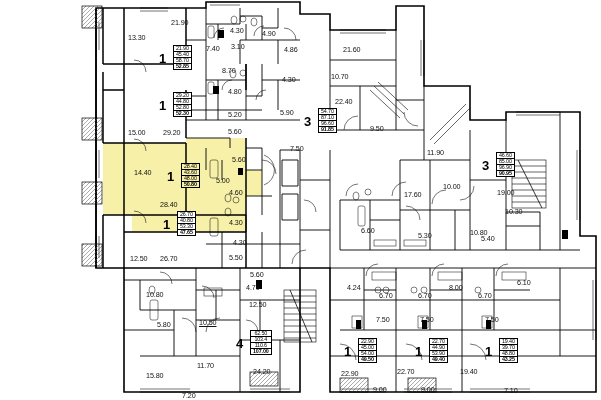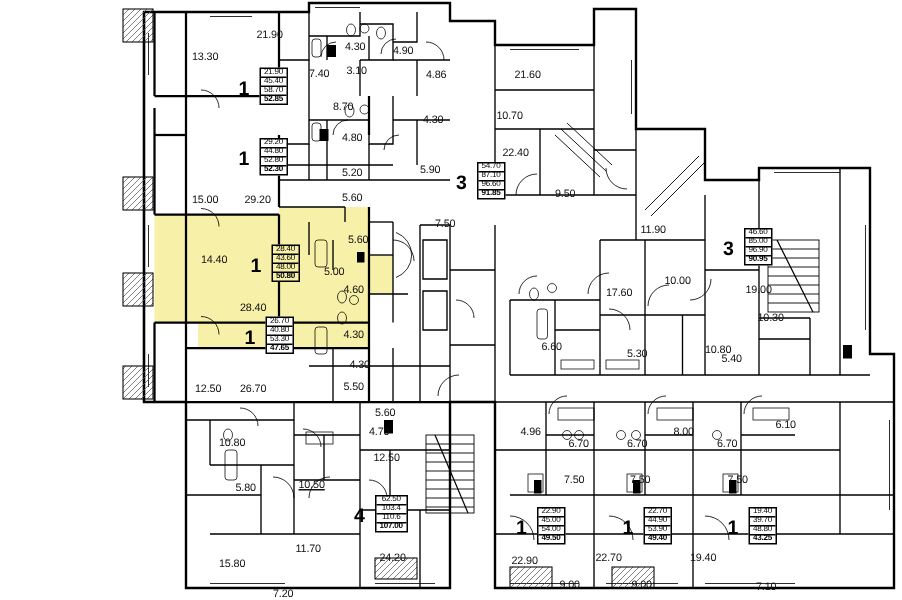--- a/index.html
+++ b/index.html
@@ -330,21 +330,21 @@
       <div class="dim" style="left: 146px; top: 290px;">10.80</div>
       <div class="dim" style="left: 204px; top: 283px; margin-left: 42px;">4.70</div>
       <div class="dim" style="left: 250px; top: 270px;">5.60</div>
       <div class="dim" style="left: 249px; top: 300px;">12.50</div>
       <div class="dim" style="left: 157px; top: 320px;">5.80</div>
       <div class="dim" style="left: 199px; top: 318px; text-decoration: underline;">10.50</div>
       <div class="dim" style="left: 197px; top: 361px;">11.70</div>
       <div class="dim" style="left: 146px; top: 371px;">15.80</div>
       <div class="dim" style="left: 182px; top: 391px;">7.20</div>
       <div class="dim" style="left: 253px; top: 367px;">24.20</div>
-      <div class="dim" style="left: 347px; top: 283px;">4.96</div>
+      <div class="dim" style="left: 347px; top: 283px;">4.24</div>
       <div class="dim" style="left: 379px; top: 291px;">6.70</div>
       <div class="dim" style="left: 418px; top: 291px;">6.70</div>
       <div class="dim" style="left: 449px; top: 283px;">8.00</div>
       <div class="dim" style="left: 478px; top: 291px;">6.70</div>
       <div class="dim" style="left: 517px; top: 278px;">6.10</div>
       <div class="dim" style="left: 376px; top: 315px;">7.50</div>
       <div class="dim" style="left: 420px; top: 315px;">7.50</div>
       <div class="dim" style="left: 485px; top: 315px;">7.50</div>
       <div class="dim" style="left: 341px; top: 369px;">22.90</div>
       <div class="dim" style="left: 397px; top: 367px;">22.70</div>

